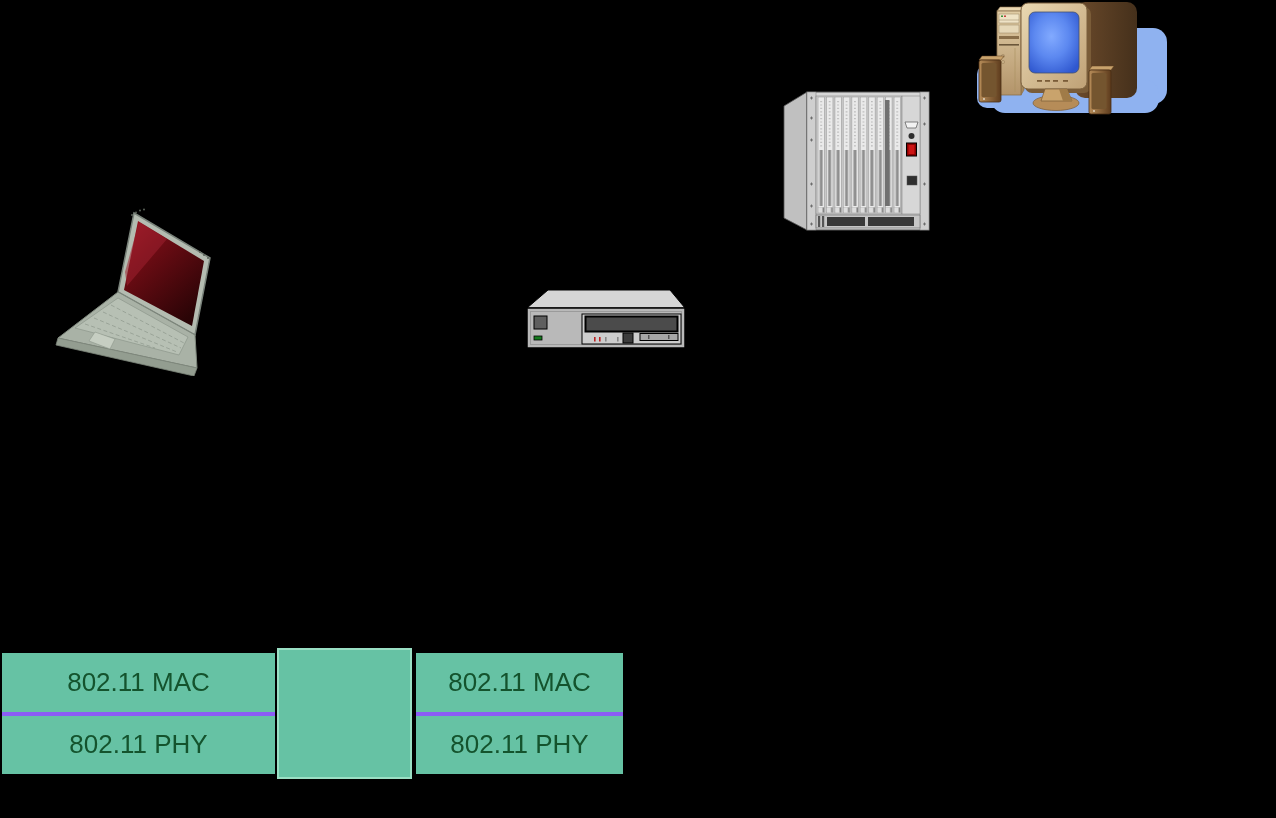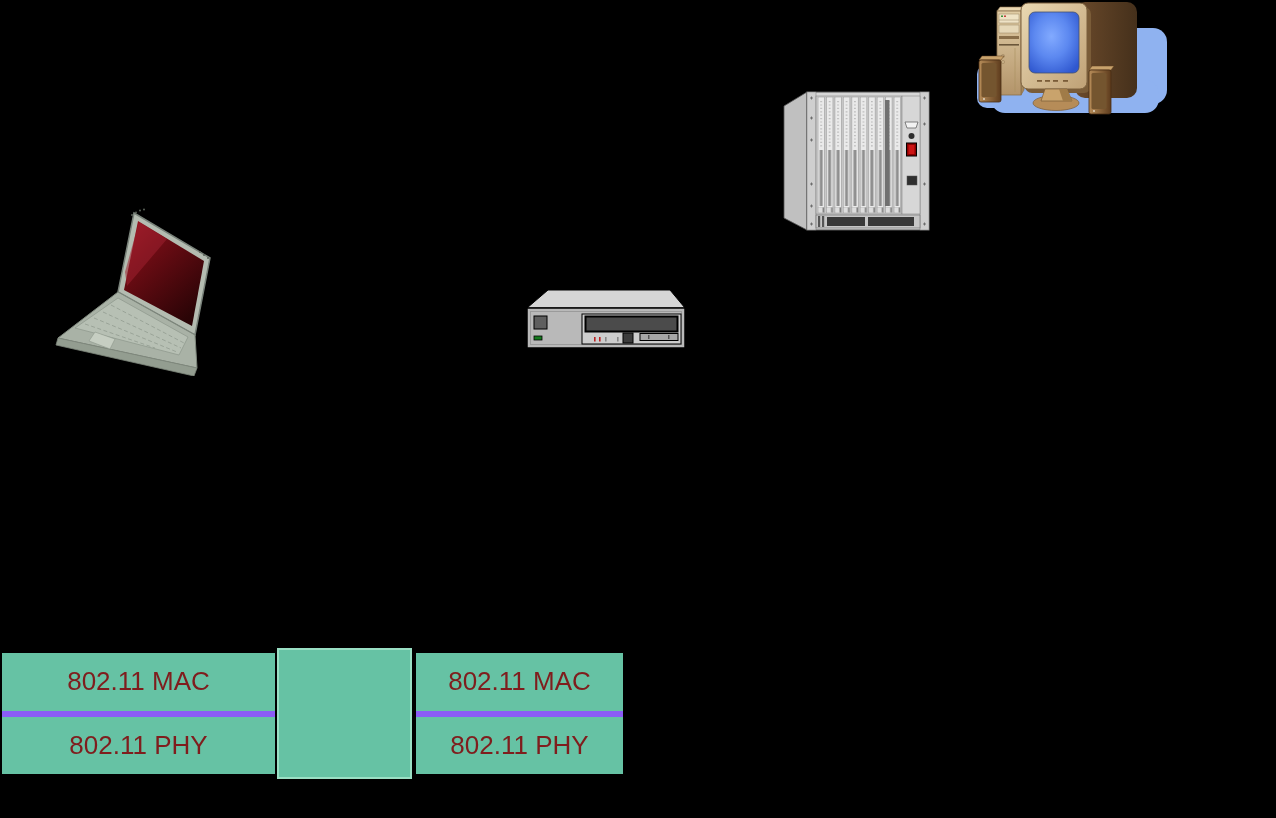--- a/index.html
+++ b/index.html
@@ -9,22 +9,22 @@
   .clip.laptop{left:55px;top:206px;width:180px;height:170px;}
   .clip.server{left:524px;top:287px;width:165px;height:65px;}
   .clip.rack{left:782px;top:88px;width:150px;height:150px;}
   .clip.pc{left:975px;top:0px;width:200px;height:120px;}
 
   .stack{position:absolute;display:flex;flex-direction:column;
          border:2px solid #000;background:#66C2A4;box-sizing:border-box;}
   .stack.left-stack{left:0px;top:651px;width:277px;height:125px;}
   .stack.right-stack{left:414px;top:651px;width:211px;height:125px;}
   .cell{flex:1;display:flex;align-items:center;justify-content:center;
-        background:#66C2A4;color:#7f1d1d;font-size:26px;}
-  .cell + .cell{border-top:6px solid #8b5cf6;}
+        background:#66C2A4;color:#14532d;font-size:26px;}
+  .cell + .cell{border-top:4px solid #8b5cf6;}
   .connector{position:absolute;left:277px;top:648px;width:135px;height:131px;
              background:#66C2A4;border:2px solid #9ADFC4;box-sizing:border-box;}
 </style>
 </head>
 <body>
 
 <div class="slide">
 
   <svg class="clip laptop" viewBox="0 0 180 170">
     <defs>

